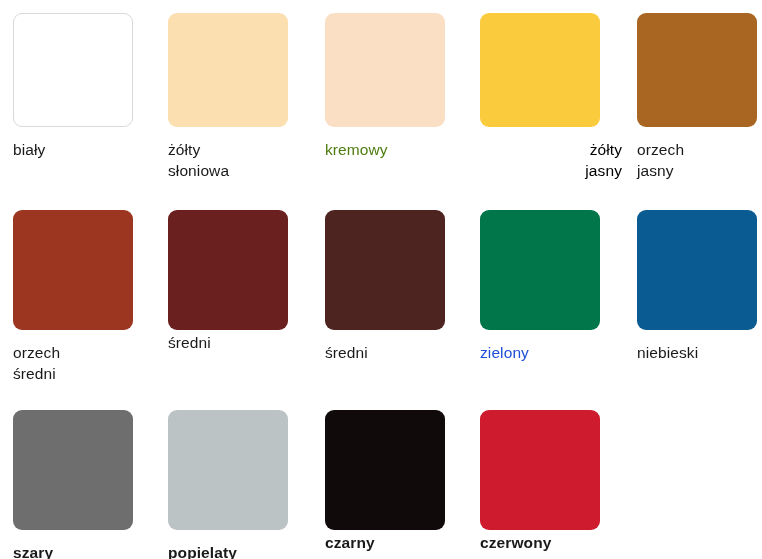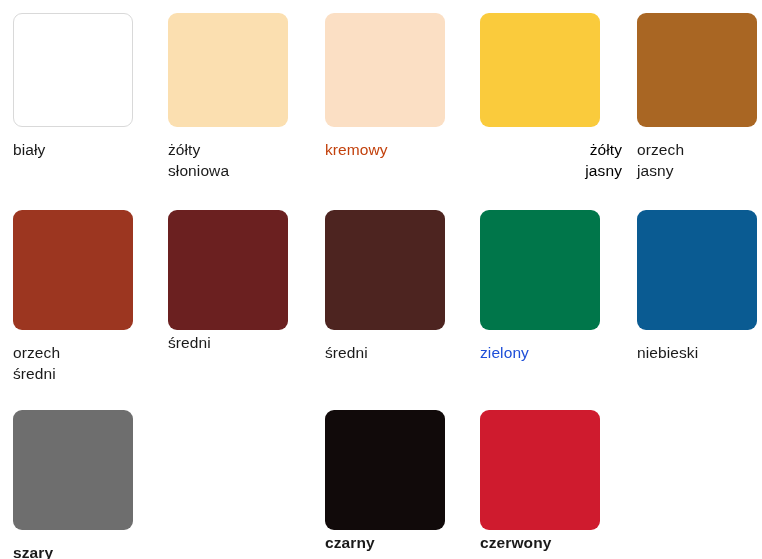--- a/index.html
+++ b/index.html
@@ -92,21 +92,21 @@
     </div>
 
     <div class="swatch-cell col-1">
       <div class="chip" style="background-color: rgb(251, 223, 176);"></div>
       <div class="chip-label" style="color: rgb(26, 26, 26);">żółty
 słoniowa</div>
     </div>
 
     <div class="swatch-cell col-2">
       <div class="chip" style="background-color: rgb(251, 223, 196);"></div>
-      <div class="chip-label" style="color: #c2410c;">kremowy</div>
+      <div class="chip-label" style="color: #4d7c0f;">kremowy</div>
     </div>
 
     <div class="swatch-cell col-3">
       <div class="chip" style="background-color: rgb(250, 203, 60);"></div>
       <div class="chip-label" style="color: #000000; text-align: right;">żółty
 jasny</div>
     </div>
 
     <div class="swatch-cell col-4">
       <div class="chip" style="background-color: rgb(169, 102, 35);"></div>
@@ -146,20 +146,24 @@
 
   </div>
 
   <div class="swatch-row row-2">
 
     <div class="swatch-cell col-0">
       <div class="chip" style="background-color: rgb(110, 110, 110);"></div>
       <div class="chip-label" style="color: rgb(26, 26, 26);">szary</div>
     </div>
 
+    <div class="swatch-cell col-1">
+      <div class="chip" style="background-color: rgb(188, 195, 196);"></div>
+      <div class="chip-label" style="color: rgb(26, 26, 26);">popielaty</div>
+    </div>
 
     <div class="swatch-cell col-2">
       <div class="chip" style="background-color: rgb(17, 10, 10);"></div>
       <div class="chip-label lift" style="color: rgb(26, 26, 26);">czarny</div>
     </div>
 
     <div class="swatch-cell col-3">
       <div class="chip" style="background-color: rgb(207, 27, 46);"></div>
       <div class="chip-label lift" style="color: rgb(26, 26, 26);">czerwony</div>
     </div>

